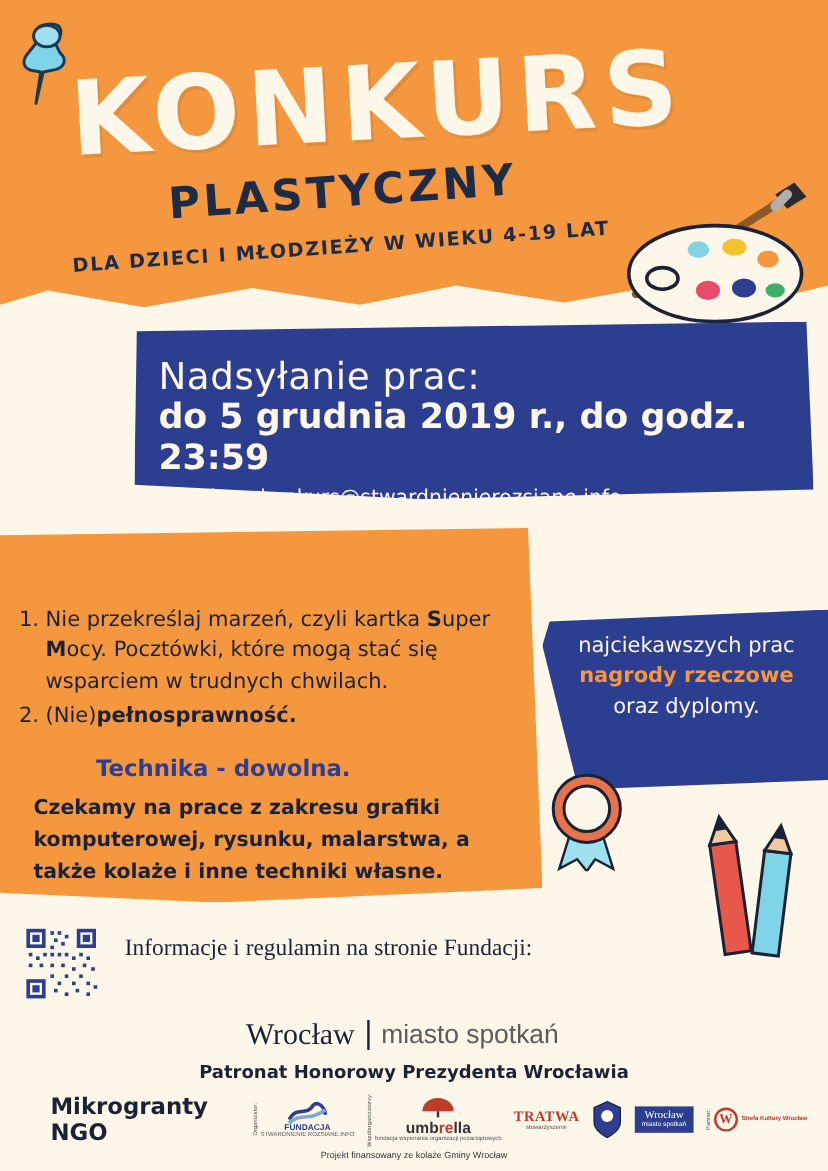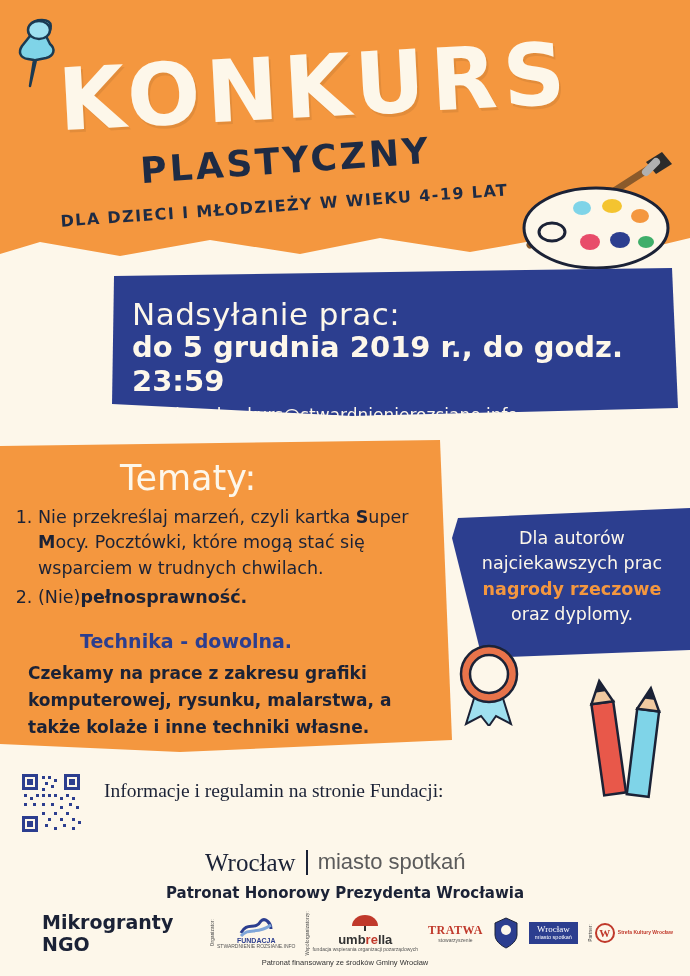--- a/index.html
+++ b/index.html
@@ -215,37 +215,35 @@
     <ellipse cx="120" cy="90" rx="10" ry="8" fill="#2c3e8f"></ellipse>
     <ellipse cx="146" cy="92" rx="8" ry="6" fill="#3fae6a"></ellipse>
   </svg>
 
   <div class="blue-band"></div>
   <div class="bb-l1">Nadsyłanie prac:</div>
   <div class="bb-l2">do 5 grudnia 2019 r., do godz. 23:59</div>
   <div class="bb-l3">na adres: konkurs@stwardnienierozsiane.info</div>
 
   <div class="themes-band"></div>
-  <div class="themes-title">Tematy:</div>
   <div class="themes-list">
     <ol>
       <li>
         <span>Nie przekreślaj marzeń, czyli kartka </span><b>S</b><span>uper </span><b>M</b><span>ocy. Pocztówki, które mogą stać się wsparciem w trudnych chwilach.</span>
       </li>
       <li>
         <span>(Nie)</span><b>pełnosprawność.</b>
       </li>
     </ol>
   </div>
   <div class="tech-title">Technika - dowolna.</div>
   <div class="tech-body">Czekamy na prace z zakresu grafiki komputerowej, rysunku, malarstwa, a także kolaże i inne techniki własne.</div>
 
   <div class="prizes-band"></div>
   <div class="prizes-text">
-    <div>Dla autorów</div>
     <div>najciekawszych prac</div>
     <div class="hl">nagrody rzeczowe</div>
     <div>oraz dyplomy.</div>
   </div>
 
   <svg class="rosette" viewBox="0 0 74 86">
     <path d="M24 52 L14 84 L29 76 L37 86 L44 76 L59 84 L49 52 Z" fill="#9fe0ef" stroke="#1b2236" stroke-width="2"></path>
     <circle cx="37" cy="34" r="28" fill="#e8734a" stroke="#1b2236" stroke-width="2.5"></circle>
     <circle cx="37" cy="34" r="19" fill="#fdf7ea" stroke="#1b2236" stroke-width="2.5"></circle>
   </svg>
@@ -373,15 +371,15 @@
     <div class="logo-item">
       <span class="logo-cap">Partner:</span>
       <div class="strefa">
         <div class="circ">W</div>
         <div class="txt">Strefa Kultury Wrocław</div>
       </div>
     </div>
 
   </div>
 
-  <div class="fin-note">Patronat finansowany ze środków Gminy Wrocław</div>
+  <div class="fin-note">Projekt finansowany ze kolaże Gminy Wrocław</div>
 
 </div>
 
 </body></html>

